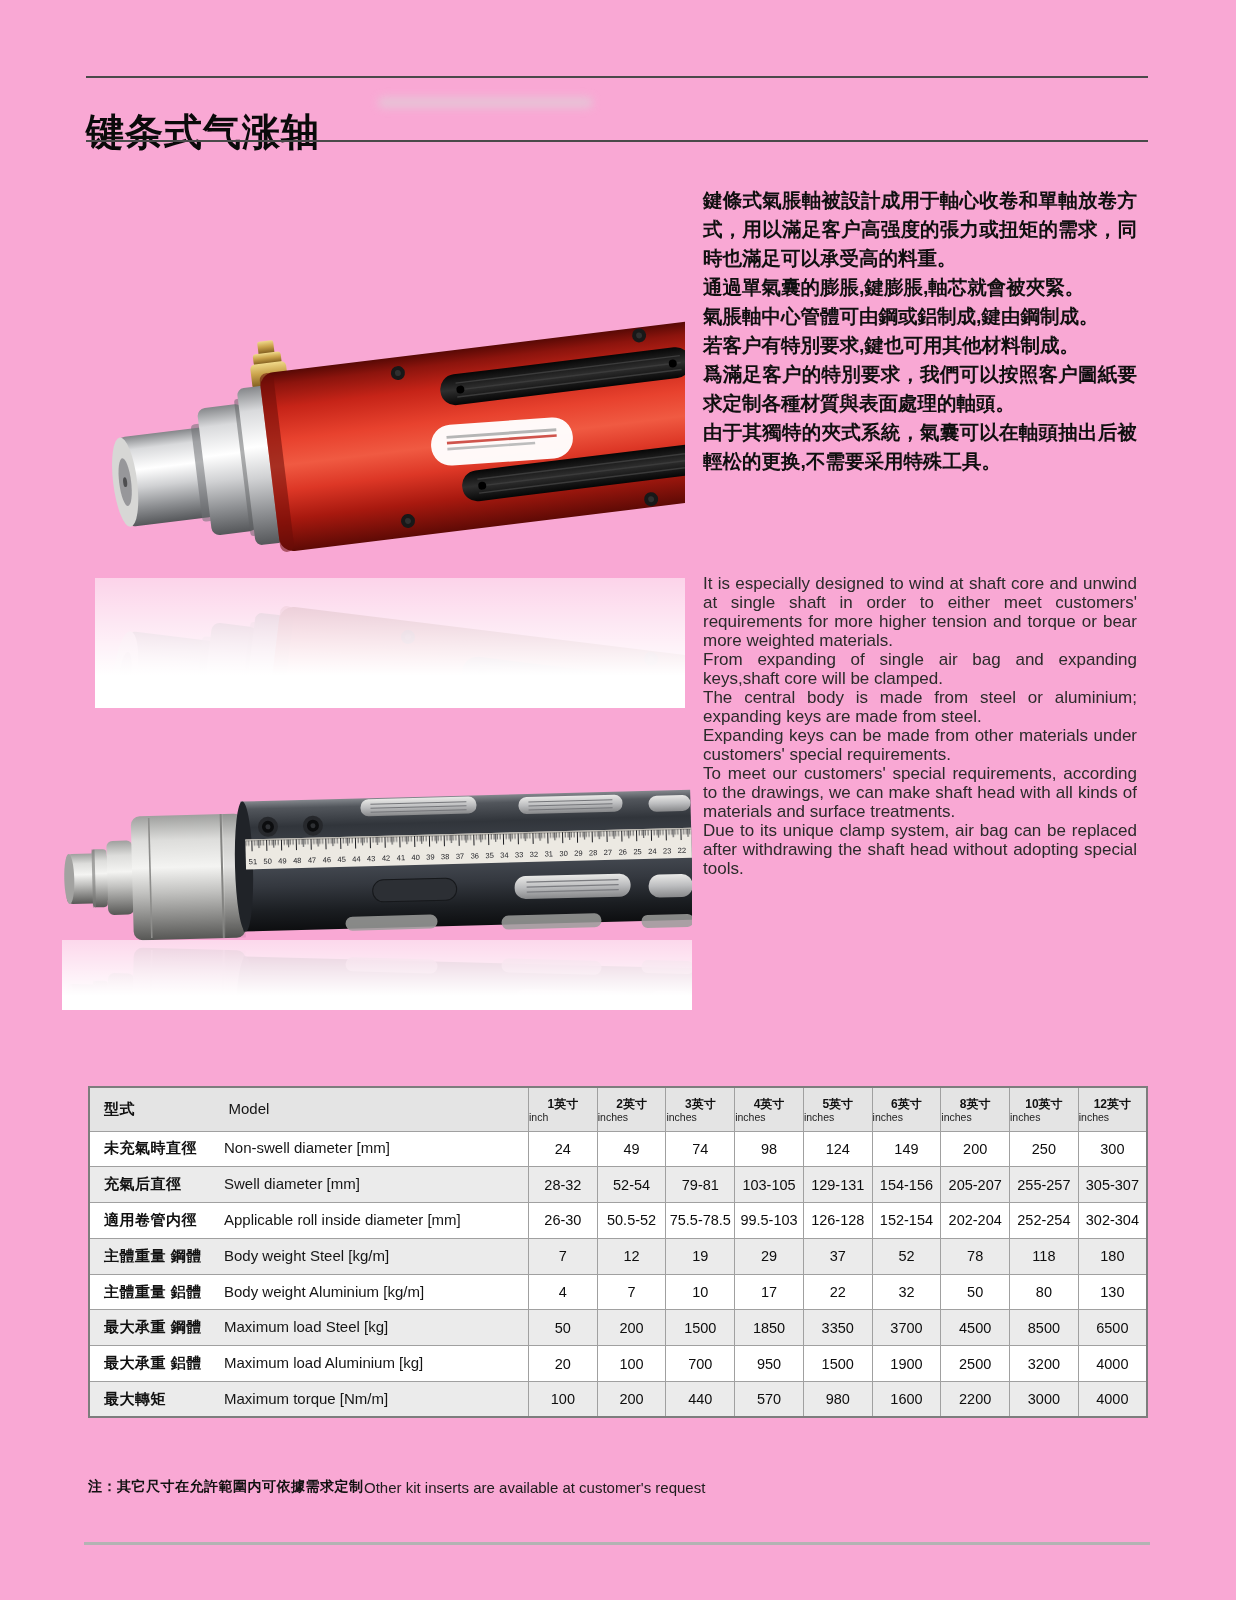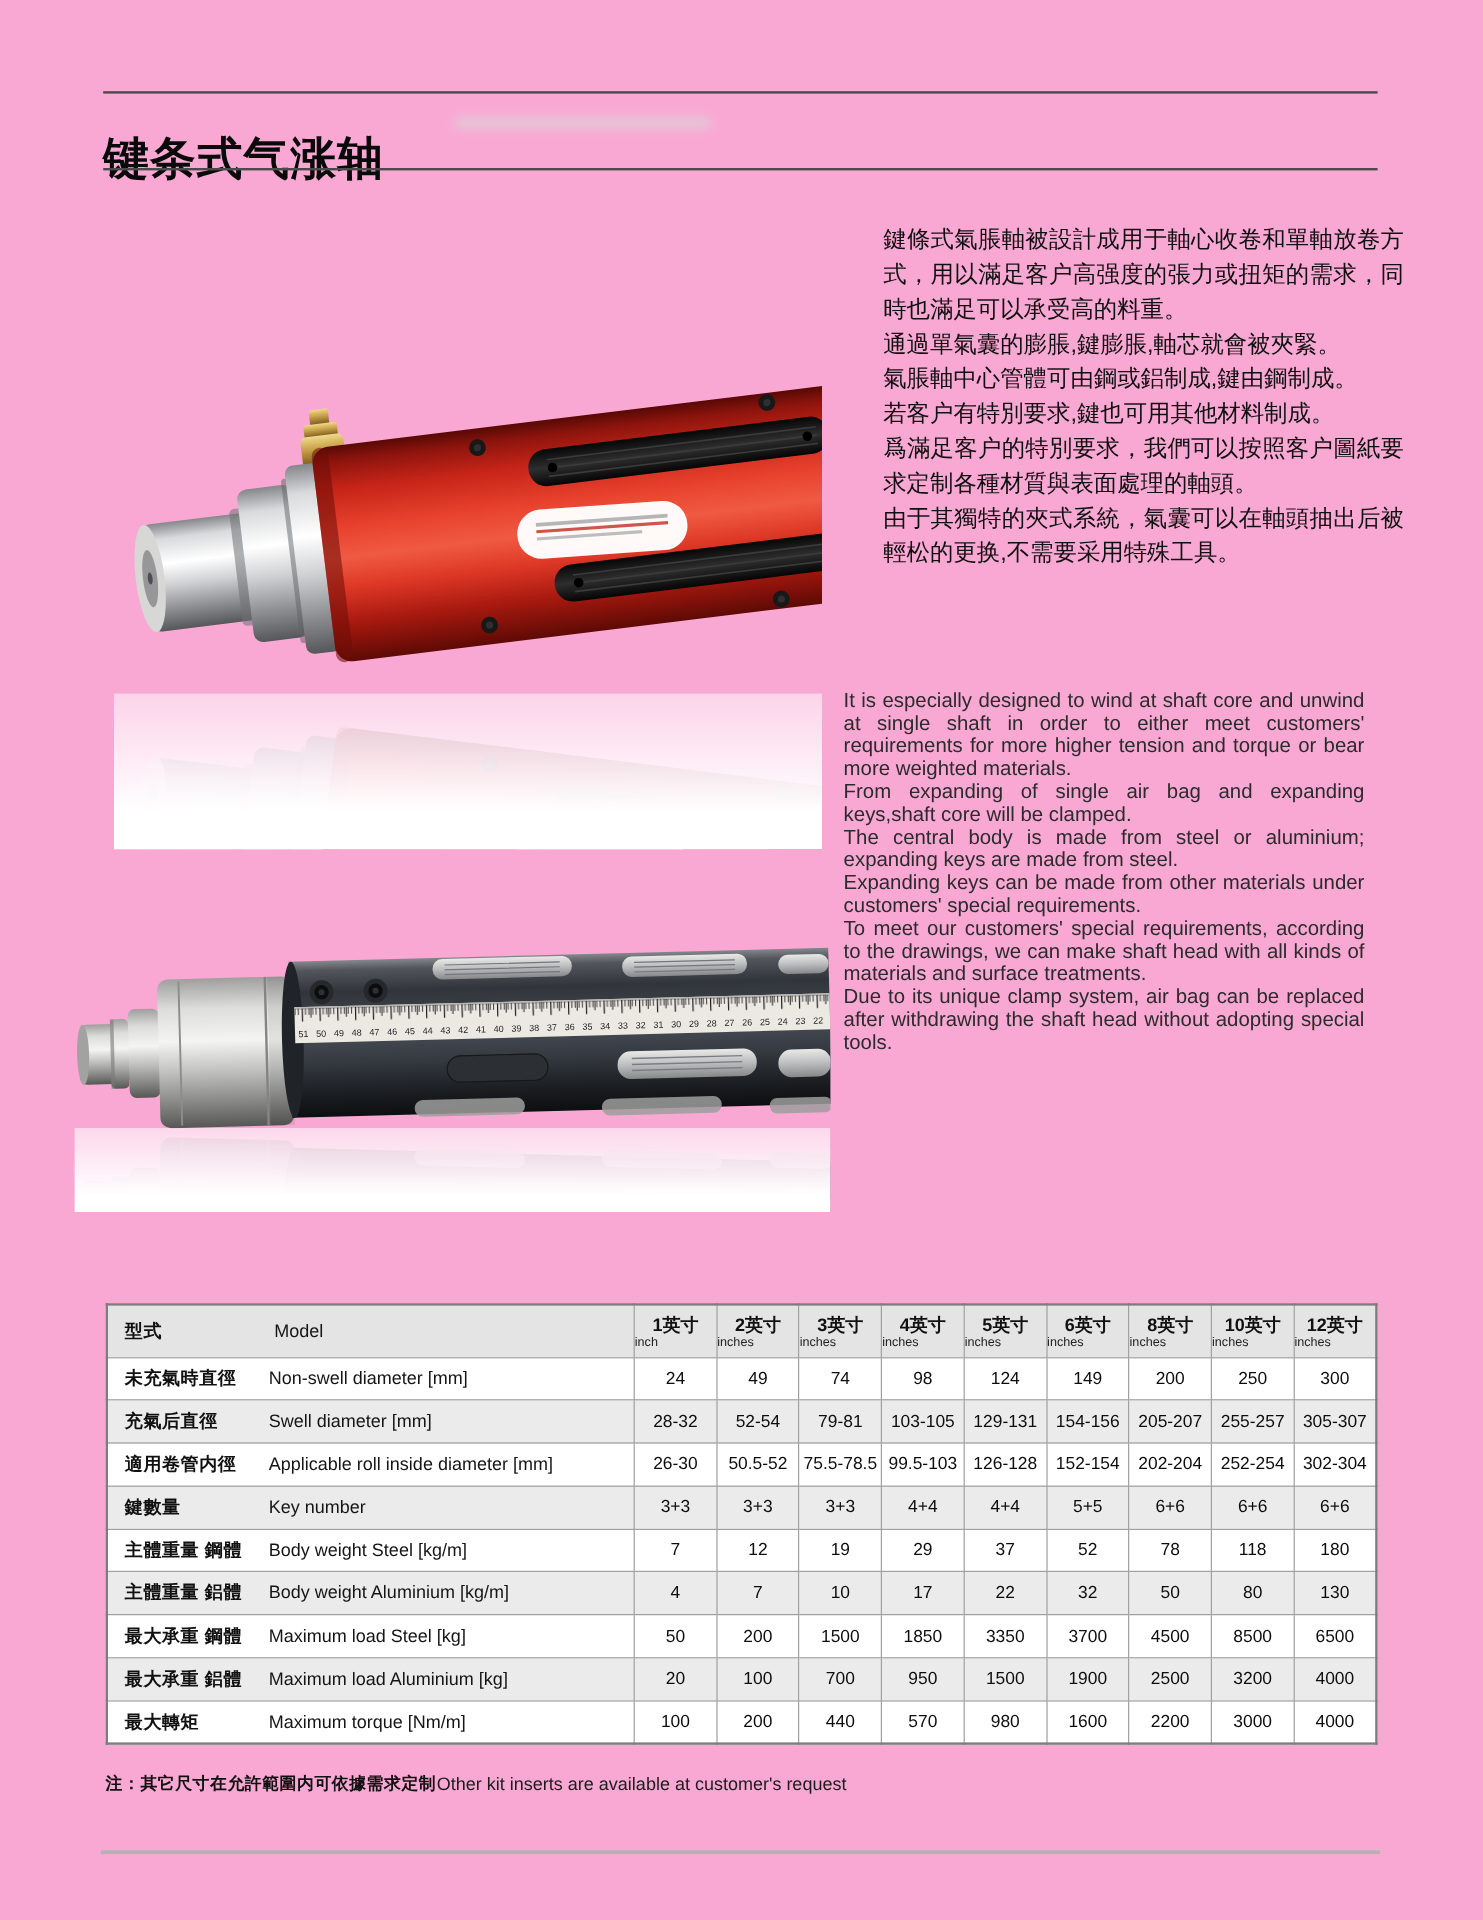--- a/index.html
+++ b/index.html
@@ -13,22 +13,22 @@
   .rule.bottom{top:1542px; height:3px; background:#b3b3b3; left:84px; width:1066px;}
   .page-title{
     position:absolute; left:86px; top:82px; font-size:38px; font-weight:bold;
     letter-spacing:1px; color:#0a0a0a; white-space:nowrap;
   }
   .watermark{
     position:absolute; left:378px; top:97px; width:215px; height:11px;
     background:#d9d9d9; filter:blur(4px); opacity:.55; border-radius:6px;
   }
   .intro-zh{
-    position:absolute; left:736px; top:186px; width:434px;
-    font-size:19.5px; line-height:29px; font-weight:normal; color:#101010;
+    position:absolute; left:703px; top:186px; width:434px;
+    font-size:19.5px; line-height:29px; font-weight:bold; color:#101010;
     text-align:justify; white-space:pre-line;
   }
   .intro-en{
     position:absolute; left:703px; top:574px; width:434px;
     font-size:17px; line-height:19px; color:#2b2b2b;
     text-align:justify; white-space:pre-line;
   }
   .photo{position:absolute;}
   .photo.red{left:95px; top:288px; width:590px; height:420px;}
   .photo.blk{left:62px; top:740px; width:630px; height:270px;}
@@ -40,21 +40,21 @@
     border-collapse:collapse; table-layout:fixed; background:#fff;
     border:2px solid #7d7d7d;
   }
   .spec th,.spec td{border:1px solid #a0a0a0; padding:0; overflow:visible;}
   .spec .lbl{width:424px; text-align:left; padding-left:14px; vertical-align:middle;}
   .spec .zh{font-weight:bold; display:inline-block; width:120px; font-size:15px; letter-spacing:0.5px;}
   .spec .en{font-size:15px; font-weight:normal; color:#151515;}
   .spec thead tr{background:#e4e4e4; height:44px;}
   .spec tbody tr{height:35.8px;}
   .spec tbody tr:nth-child(even){background:#ebebeb;}
-  .spec .sz{font-size:15px; font-weight:bold; text-align:center; line-height:1.15; margin-top:3px; white-space:nowrap;}
+  .spec .sz{font-size:12px; font-weight:bold; text-align:center; line-height:1.15; margin-top:3px; white-space:nowrap;}
   .spec .un{font-size:10.5px; text-align:left; padding-right:6px; line-height:1.1; color:#222; font-weight:normal;}
   .spec .val{text-align:center; font-size:14.5px; white-space:nowrap; color:#0d0d0d;}
 
   .footnote{position:absolute; top:1478px; left:88px; width:1060px; font-size:14px; color:#111; white-space:nowrap;}
   .footnote .fzh{font-weight:bold; letter-spacing:0.5px;}
   .footnote .fen{position:absolute; left:276px; top:1px; font-weight:normal; font-size:15px; color:#1c1c1c;}
 </style>
 </head>
 <body>
 
@@ -363,32 +363,20 @@
           <td class="val">50.5-52</td>
           <td class="val">75.5-78.5</td>
           <td class="val">99.5-103</td>
           <td class="val">126-128</td>
           <td class="val">152-154</td>
           <td class="val">202-204</td>
           <td class="val">252-254</td>
           <td class="val">302-304</td>
         </tr>
         <tr>
-          <td class="lbl"><span class="zh">鍵數量</span><span class="en">Key number</span></td>
-          <td class="val">3+3</td>
-          <td class="val">3+3</td>
-          <td class="val">3+3</td>
-          <td class="val">4+4</td>
-          <td class="val">4+4</td>
-          <td class="val">5+5</td>
-          <td class="val">6+6</td>
-          <td class="val">6+6</td>
-          <td class="val">6+6</td>
-        </tr>
-        <tr>
           <td class="lbl"><span class="zh">主體重量 鋼體</span><span class="en">Body weight  Steel [kg/m]</span></td>
           <td class="val">7</td>
           <td class="val">12</td>
           <td class="val">19</td>
           <td class="val">29</td>
           <td class="val">37</td>
           <td class="val">52</td>
           <td class="val">78</td>
           <td class="val">118</td>
           <td class="val">180</td>

